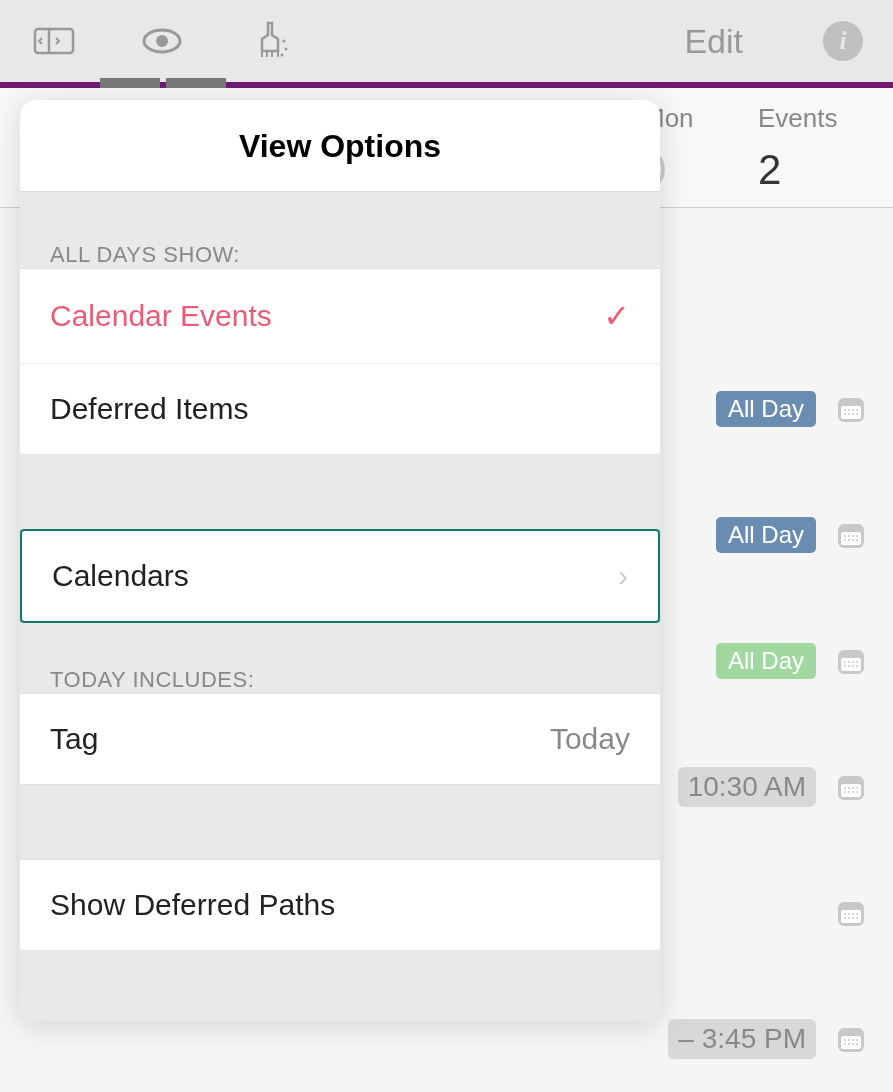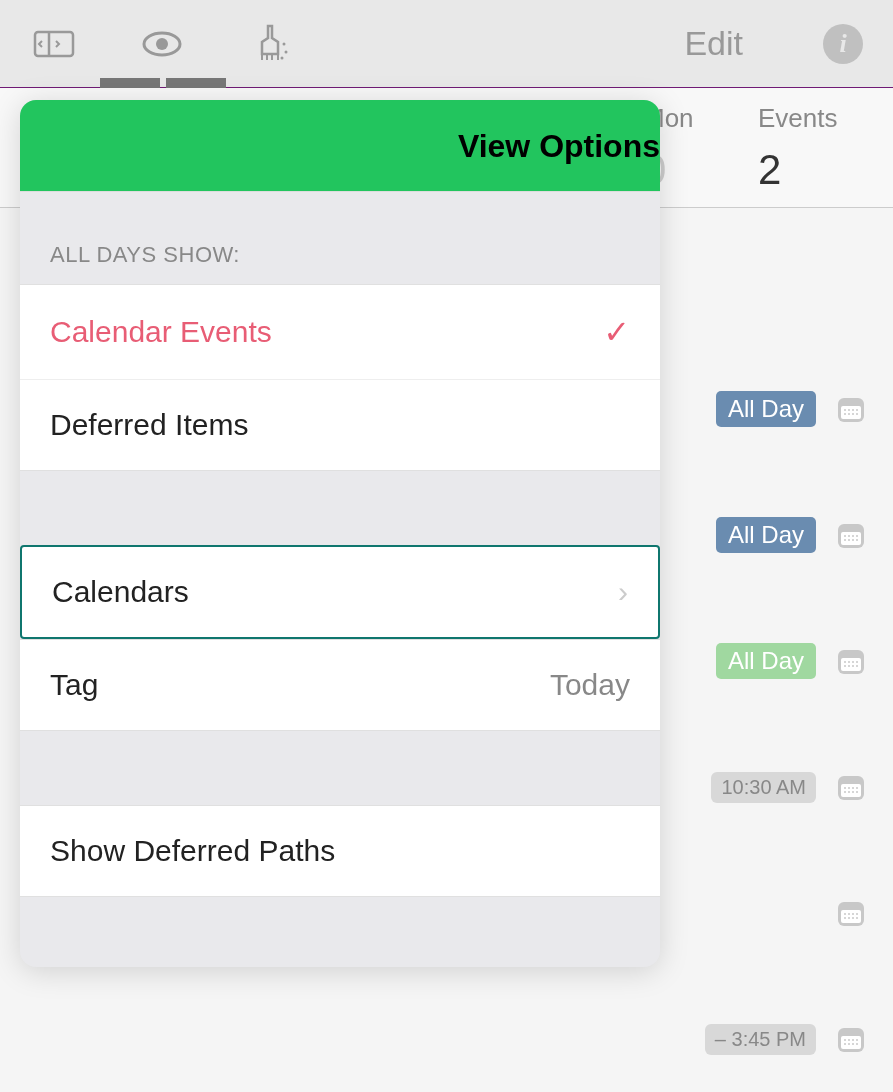--- a/index.html
+++ b/index.html
@@ -17,21 +17,21 @@
     }
     
     
     .toolbar {
       height: 88px;
       background: #e8e8e8;
       display: flex;
       align-items: center;
       padding: 0 30px;
       gap: 60px;
-      border-bottom: 1px solid #701a75;
+      border-bottom: 6px solid #701a75;
     }
     .toolbar-icon {
       width: 48px;
       height: 48px;
       display: flex;
       align-items: center;
       justify-content: center;
       color: #999;
     }
     .toolbar-icon svg {
@@ -114,21 +114,21 @@
       font-size: 24px;
       font-weight: 400;
     }
     .allday-blue { background: #6a8cb0; }
     .allday-green { background: #a0d8a0; }
     .time-badge {
       background: #d8d8d8;
       color: #888;
       padding: 4px 10px;
       border-radius: 6px;
-      font-size: 20px;
+      font-size: 28px;
     }
     .cal-mini-icon {
       width: 34px;
       height: 34px;
     }
     .cal-mini-icon svg {
       width: 34px;
       height: 34px;
     }
     
@@ -148,34 +148,34 @@
       position: absolute;
       top: -10px;
       left: 145px;
       width: 22px;
       height: 22px;
       background: #f5f5f7;
       transform: rotate(45deg);
       border-radius: 3px;
     }
     .popover-header {
-      background: #22c55e;
-      text-align: right;
+      background: #ffffff;
+      text-align: center;
       padding: 28px 0 26px;
       font-size: 32px;
       font-weight: 600;
       border-bottom: 1px solid #ddd;
       position: relative;
     }
     
     .section-label {
       font-size: 22px;
       color: #888;
       letter-spacing: 0.5px;
-      padding: 50px 30px 16px;
+      padding: 50px 30px 0;
     }
     .section-label.tight {
       padding-top: 44px;
     }
     
     .list-group {
       background: white;
       border-top: 1px solid #e0e0e0;
       border-bottom: 1px solid #e0e0e0;
     }
@@ -406,20 +406,21 @@
 
   <div class="spacer-block"></div>
 
   <div class="list-group highlighted">
     <div class="list-item">
       <span>Calendars</span>
       <span class="chevron">›</span>
     </div>
   </div>
 
+  <div class="section-label tight">TODAY INCLUDES:</div>
   <div class="list-group">
     <div class="list-item">
       <span>Tag</span>
       <span class="value">Today</span>
     </div>
   </div>
 
   <div class="spacer-block"></div>
 
   <div class="list-group">

